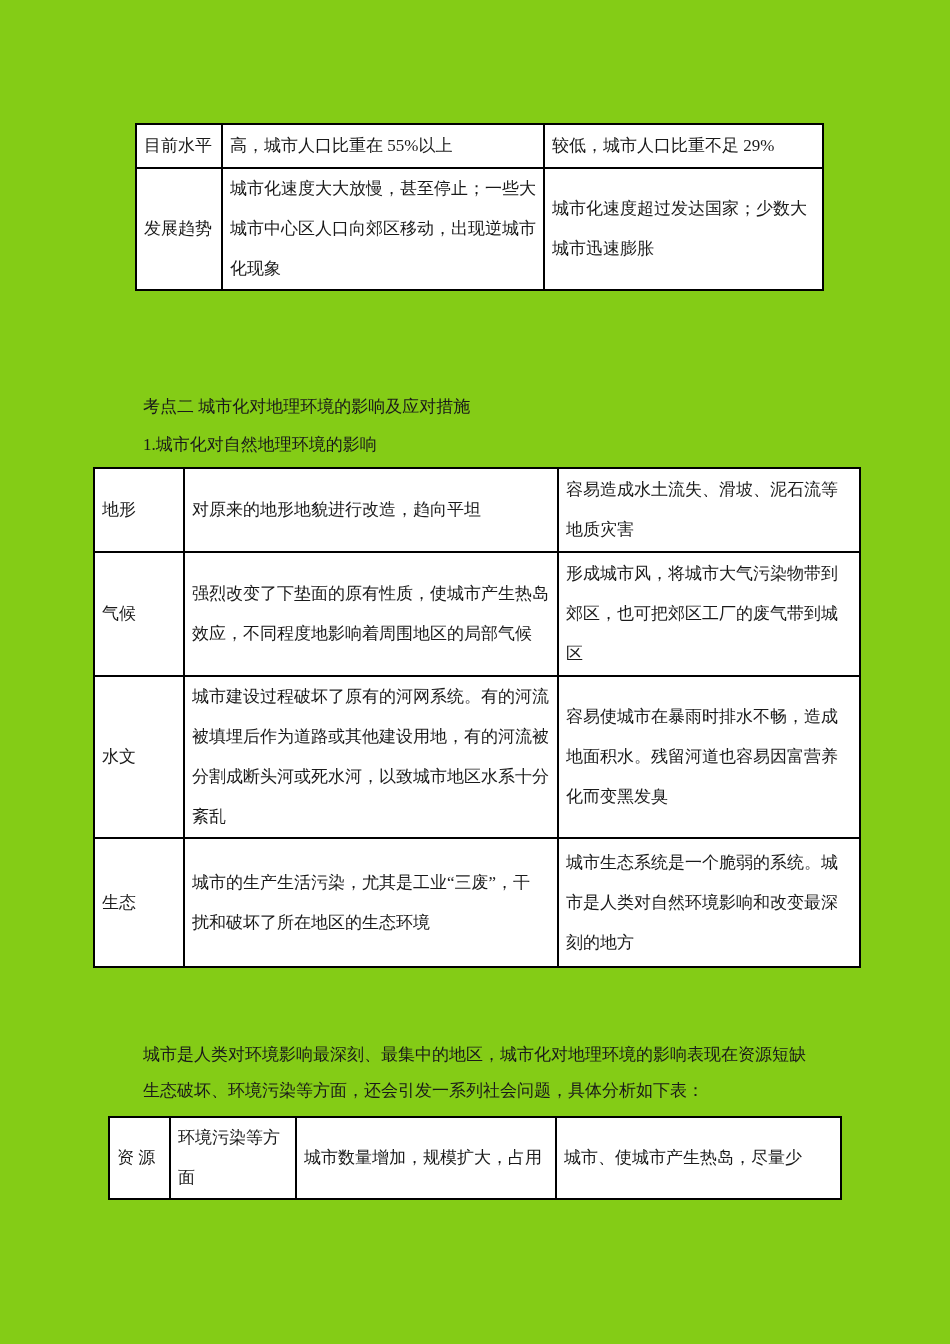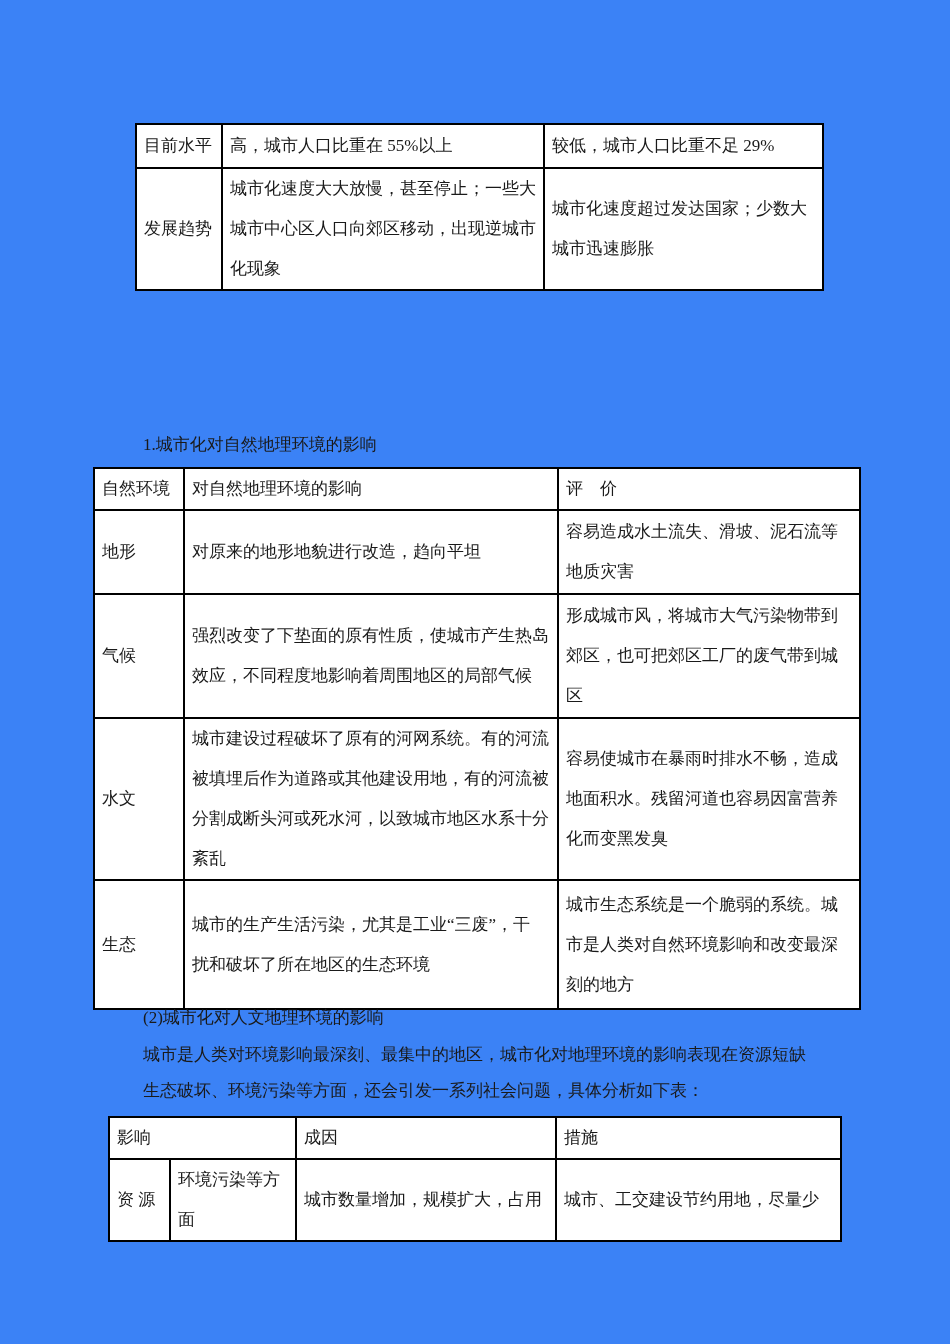--- a/index.html
+++ b/index.html
@@ -5,21 +5,21 @@
   html, body { margin: 0; padding: 0; }
   body {
     background: #ffffff;
     font-family: "Liberation Serif", "DejaVu Serif", serif;
     color: #1a1a1a;
   }
   .page {
     position: relative;
     width: 950px;
     height: 1344px;
-    background: #3b82f6;
+    background: #84cc16;
     overflow: hidden;
   }
   table.doc-tbl {
     position: absolute;
     border-collapse: collapse;
     table-layout: fixed;
     background: #ffffff;
   }
   table.doc-tbl td {
     border: 2px solid #000000;
@@ -63,34 +63,30 @@
         <td>发展趋势</td>
         <td>城市化速度大大放慢，甚至停止；一些大
 城市中心区人口向郊区移动，出现逆城市
 化现象</td>
         <td>城市化速度超过发达国家；少数大
 城市迅速膨胀</td>
       </tr>
     </tbody>
   </table>
 
+  <div class="txt" style="left:143px; top:396px;">考点二 城市化对地理环境的影响及应对措施</div>
   <div class="txt" style="left:143px; top:434px;text-align:center;">1.城市化对自然地理环境的影响</div>
 
   <table class="doc-tbl" style="left:93px; top:467px; width:766px;">
     <colgroup>
       <col style="width:90px">
         <col style="width:374px">
         <col style="width:302px">
     </colgroup>
     <tbody>
-      <tr style="height:40px">
-        <td>自然环境</td>
-        <td>对自然地理环境的影响</td>
-        <td>评　价</td>
-      </tr>
       <tr style="height:84px">
         <td>地形</td>
         <td>对原来的地形地貌进行改造，趋向平坦</td>
         <td>容易造成水土流失、滑坡、泥石流等
 地质灾害</td>
       </tr>
       <tr style="height:124px">
         <td>气候</td>
         <td>强烈改变了下垫面的原有性质，使城市产生热岛
 效应，不同程度地影响着周围地区的局部气候</td>
@@ -112,39 +108,33 @@
         <td>生态</td>
         <td>城市的生产生活污染，尤其是工业“三废”，干
 扰和破坏了所在地区的生态环境</td>
         <td>城市生态系统是一个脆弱的系统。城
 市是人类对自然环境影响和改变最深
 刻的地方</td>
       </tr>
     </tbody>
   </table>
 
-  <div class="txt" style="left:143px; top:1007px;">(2)城市化对人文地理环境的影响</div>
   <div class="txt para" style="left:143px; top:1037px; width:690px;">城市是人类对环境影响最深刻、最集中的地区，城市化对地理环境的影响表现在资源短缺
 生态破坏、环境污染等方面，还会引发一系列社会问题，具体分析如下表：</div>
 
   <table class="doc-tbl" style="left:108px; top:1116px; width:732px;">
     <colgroup>
       <col style="width:61px">
         <col style="width:126px">
         <col style="width:260px">
         <col style="width:285px">
     </colgroup>
     <tbody>
-      <tr style="height:41px">
-        <td colspan="2">影响</td>
-        <td>成因</td>
-        <td>措施</td>
-      </tr>
       <tr style="height:39px">
         <td>资 源</td>
         <td>环境污染等方面</td>
         <td>城市数量增加，规模扩大，占用</td>
-        <td>城市、工交建设节约用地，尽量少</td>
+        <td>城市、使城市产生热岛，尽量少</td>
       </tr>
     </tbody>
   </table>
 
 </div>
 
 </body></html>

